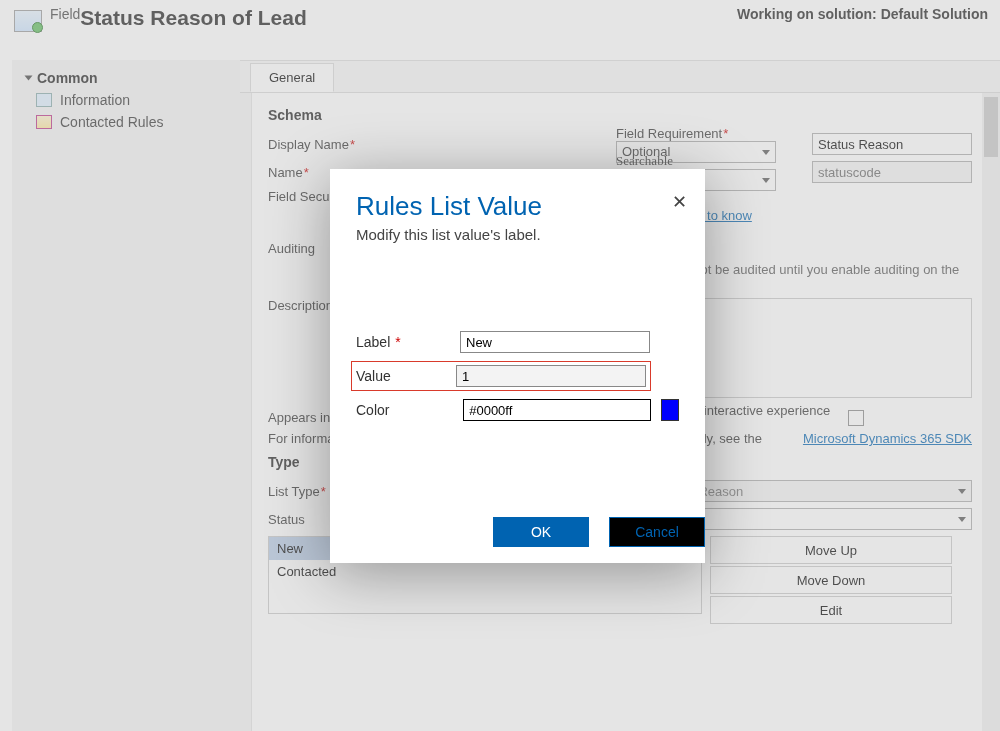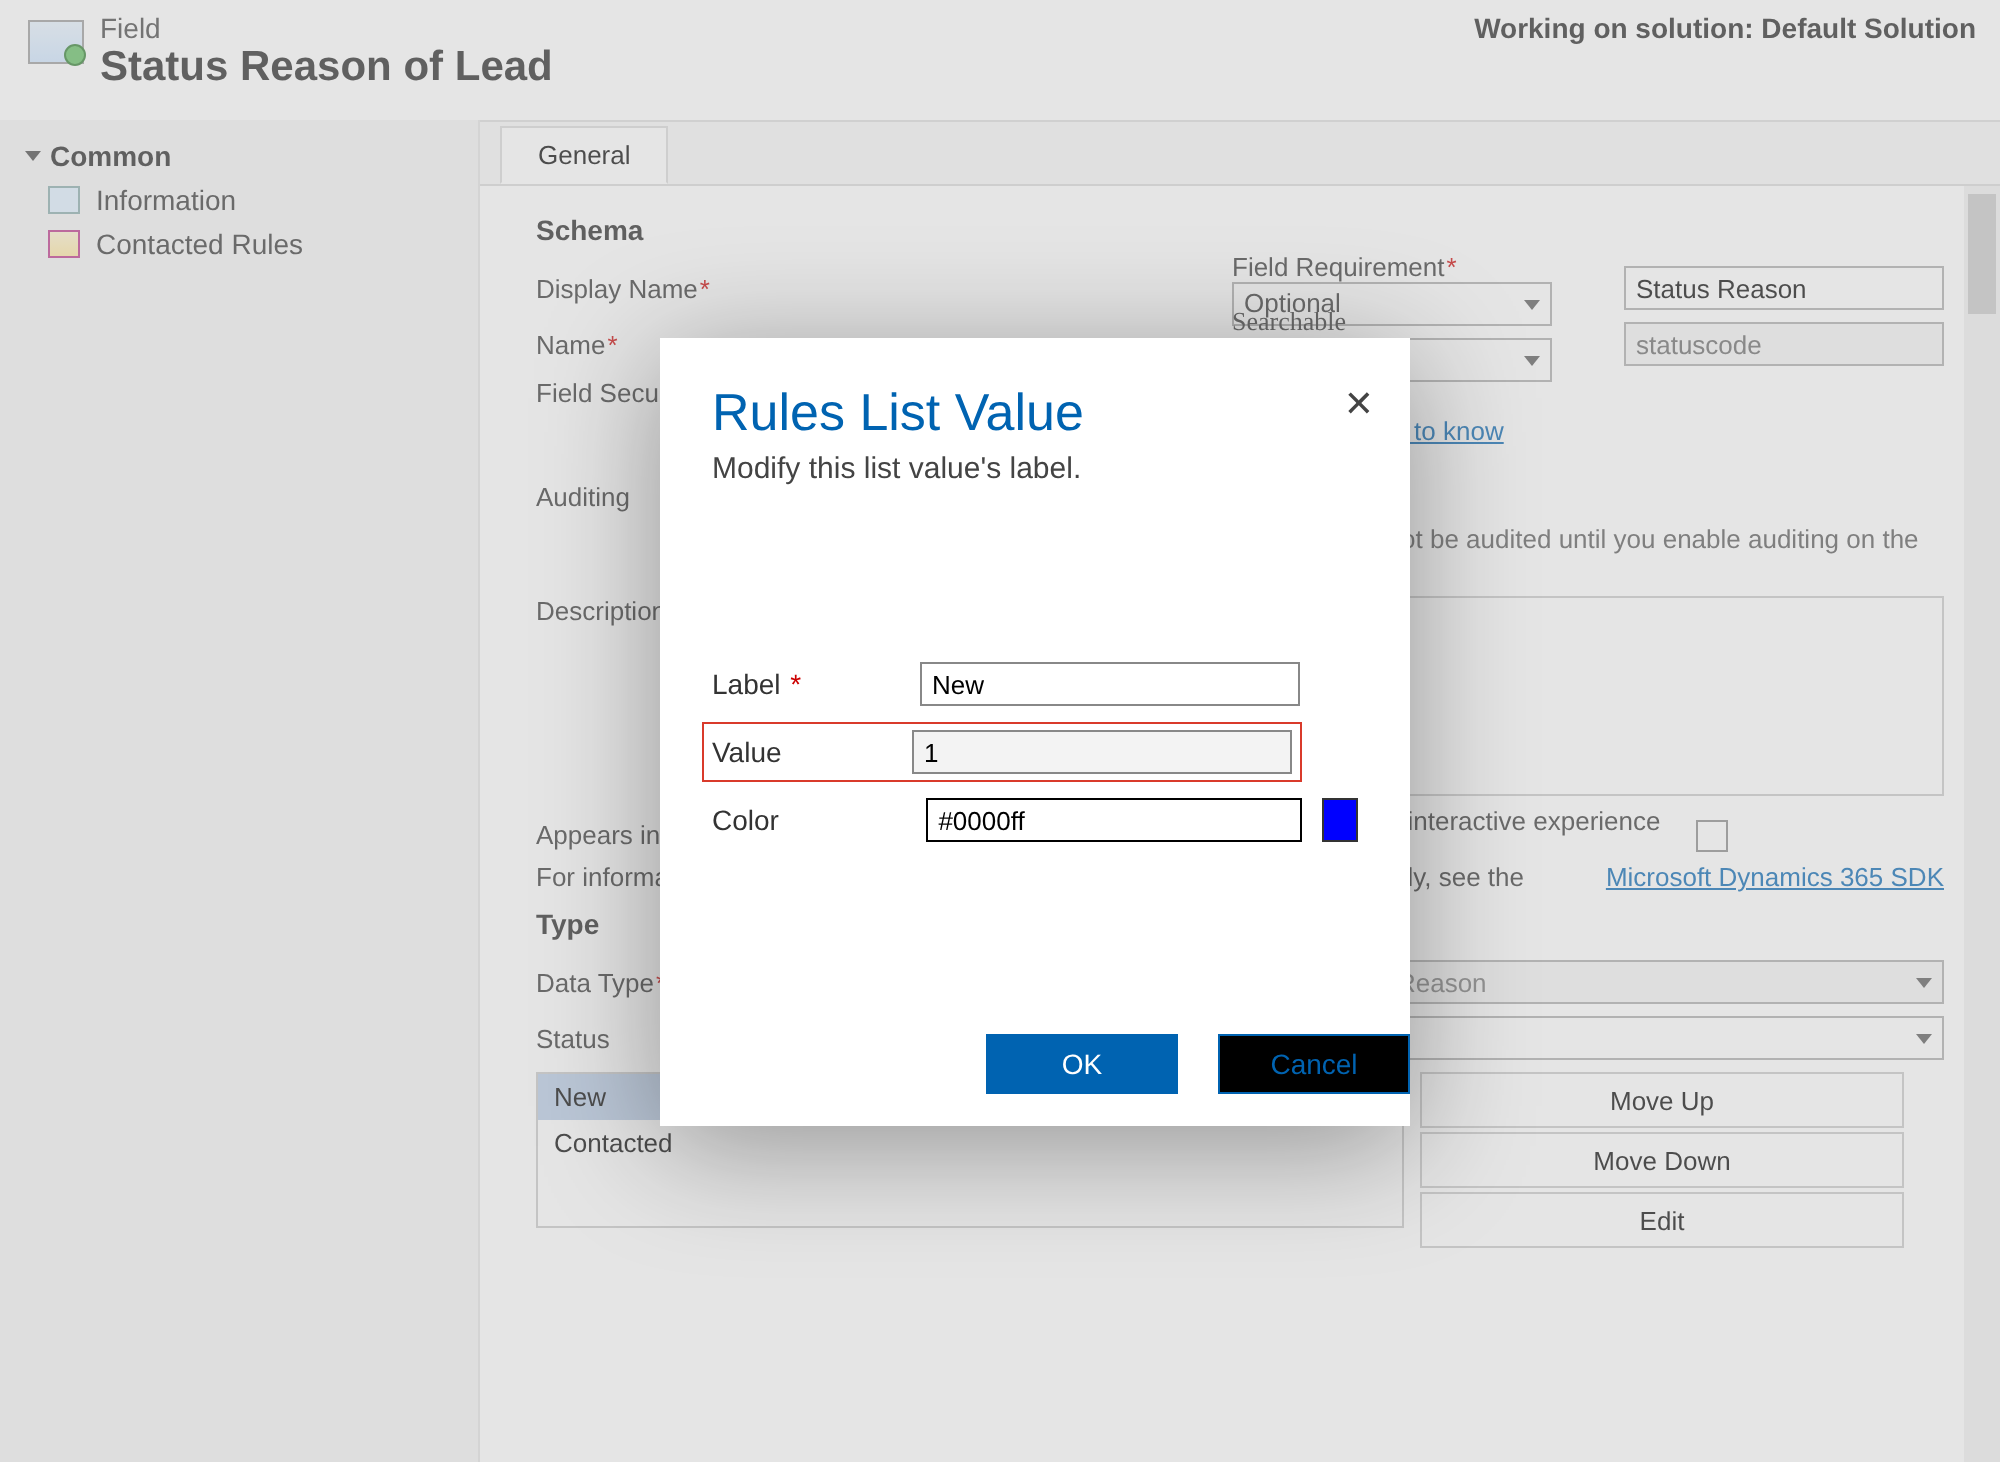--- a/index.html
+++ b/index.html
@@ -1,26 +1,26 @@
 <!DOCTYPE html>
 <html><head>
 <meta charset="utf-8">
 <style>
   * { box-sizing: border-box; font-family: "Segoe UI", Tahoma, sans-serif; }
   html, body { margin: 0; padding: 0; width: 1000px; height: 731px; background: #fff; position: relative; }
   .overlay-dim { position: absolute; inset: 0; background: rgba(190,190,190,0.4); z-index: 10; pointer-events: none; }
   .header { position: absolute; top: 0; left: 0; right: 0; height: 60px; padding: 6px 14px; display: flex; align-items: flex-start; }
   .header-icon { width: 28px; height: 22px; border: 1px solid #999; background: linear-gradient(#e8f4ff,#cfe6ff); margin-top: 4px; margin-right: 8px; position: relative; }
   .header-icon::after { content:""; position:absolute; right:-2px; bottom:-2px; width:9px; height:9px; background:#5fbf5f; border-radius:50%; border:1px solid #2e7d2e; }
-  .header-titles { display: flex; flex-direction: column; }
+  .header-titles { display: flex; flex-direction: row; }
   .header-label { font-size: 14px; color: #444; }
   .header-title { font-size: 21px; font-weight: 600; color: #222; }
   .work-solution { position: absolute; right: 12px; top: 6px; font-size: 14px; font-weight: 600; color: #222; }
 
-  .sidebar { position: absolute; left: 0; top: 60px; width: 240px; bottom: 0; background: #f4f4f4; border-right: 1px solid #e3e3e3; padding: 10px 14px; }
+  .sidebar { position: absolute; left: 12px; top: 60px; width: 240px; bottom: 0; background: #f4f4f4; border-right: 1px solid #e3e3e3; padding: 10px 14px; }
   .sidebar-group { font-size: 14px; font-weight: 600; color: #222; margin-bottom: 6px; display:flex; align-items:center; }
   .tri { display:inline-block; width:0; height:0; border-top:4px solid transparent; border-bottom:4px solid transparent; border-left:5px solid #444; transform: rotate(90deg); margin-right:6px; }
   .sidebar-item { font-size: 14px; color: #333; margin: 6px 0 6px 10px; display:flex; align-items:center; cursor: pointer; }
   .sidebar-item .icon { width: 16px; height: 14px; margin-right: 8px; border:1px solid #8aa; background:#dff0ff; }
   .sidebar-item .icon.br { border:1px solid #b38; background:linear-gradient(#fff3cf,#ffe9a0); }
 
   .main { position: absolute; left: 240px; top: 60px; right: 0; bottom: 0; border-top: 1px solid #ddd; }
   .tabs { height: 32px; border-bottom: 1px solid #d9d9d9; background: #f7f7f7; display:flex; align-items:flex-end; }
   .tab { padding: 6px 18px; font-size: 13px; background:#fff; border:1px solid #d9d9d9; border-bottom:1px solid #fff; margin-left:10px; cursor:pointer; }
   .form-area { position: absolute; left: 0; right: 0; top: 32px; bottom: 0; overflow: hidden; padding: 12px 28px 0 28px; }
@@ -153,21 +153,21 @@
     </div>
 
     <div class="row">
       <span>For information about how to interact with entities and fields programmatically, see the </span>&nbsp;
       <span class="link">Microsoft Dynamics 365 SDK</span>
     </div>
 
     <div class="type-sec">
       <div class="section-h">Type</div>
       <div class="row">
-        <span class="lbl"><span>Data Type</span><span class="req">*</span></span>
+        <span class="lbl"><span>List Type</span><span class="req">*</span></span>
         <span class="sel wide" style="background:#f3f3f3;color:#777;">
             <span>Status Reason</span>
           </span>
       </div>
       <div class="row">
         <span class="lbl">Status</span>
         <span class="sel fullw">
             <span>Open</span>
           </span>
       </div>

